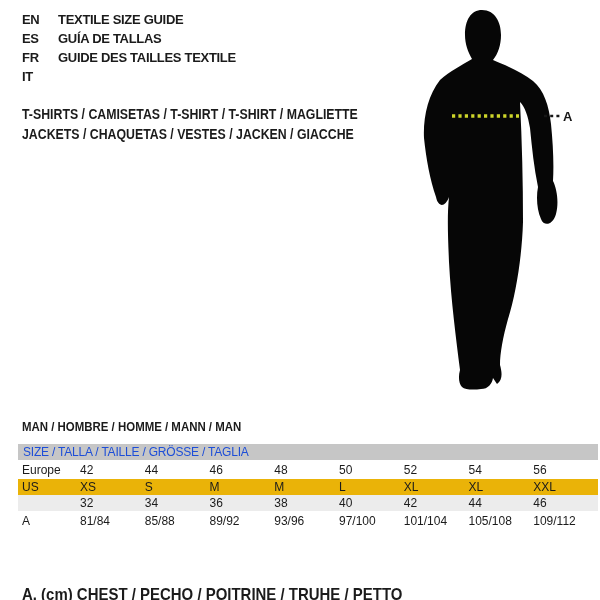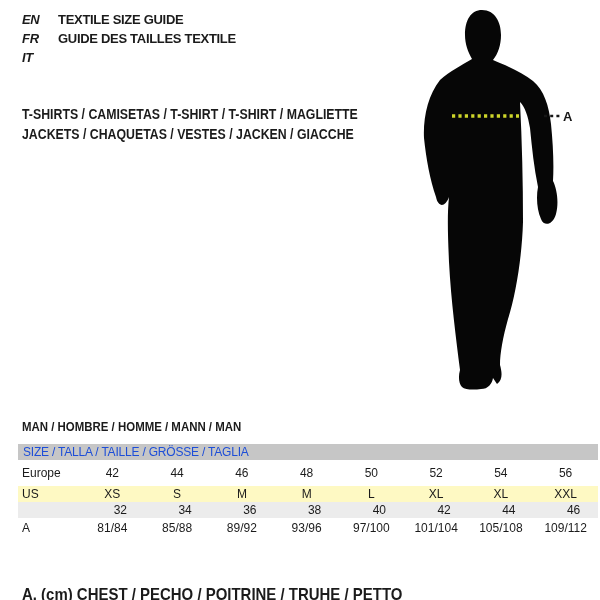--- a/index.html
+++ b/index.html
@@ -4,52 +4,56 @@
 <style>
   html,body{margin:0;padding:0;background:#fff;}
   .page{
     position:relative;width:600px;height:600px;background:#ffffff;
     font-family:"Liberation Sans",sans-serif;color:#1b1b1b;overflow:hidden;
   }
   
   .lang-list{position:absolute;left:22px;top:10px;}
   .lang-row{display:flex;height:19px;align-items:center;
     font-weight:bold;font-size:13px;letter-spacing:-0.3px;white-space:nowrap;}
-  .lang-code{width:36px;flex:0 0 36px;font-style:italic;}
+  .lang-code{width:36px;flex:0 0 36px;}
   
   .categories{position:absolute;left:22px;top:106px;}
   .cat-line{height:20px;font-weight:bold;font-size:14px;white-space:nowrap;}
   .condense{display:inline-block;transform:scaleX(0.88);transform-origin:0 50%;}
   
   .figure{position:absolute;left:405px;top:5px;width:175px;height:395px;}
   
   .section-title{position:absolute;left:22px;top:419px;font-weight:bold;font-size:13px;white-space:nowrap;}
   
   .size-table{position:absolute;left:18px;top:444px;width:580px;font-size:12px;}
   .table-header{height:16px;background:#c6c6c6;display:flex;align-items:center;
     padding-left:5px;color:#1d4ed8;letter-spacing:-0.2px;box-sizing:border-box;}
   .t-row{display:grid;grid-template-columns:62px repeat(8,1fr);align-items:center;}
-  .t-row .cell{text-align:center;}
+  .t-row .cell{}
   .t-row .rlabel{text-align:left;padding-left:4px;}
-  .row-europe{height:26px;}
-  .row-us{height:16px;background:#fef9c3;}
-  .row-num{height:16px;background:#ececec;gap:16px;}
+  .row-europe{height:19px;}
+  .row-us{height:16px;background:#eab308;}
+  .row-num{height:16px;background:#ececec;}
   .row-a{height:19px;}
   
   .footnote{position:absolute;left:22px;top:548px;font-weight:bold;font-size:17px;white-space:nowrap;margin-top:37px;}
 </style>
 </head>
 <body>
 
 <div class="page">
 
   <div class="lang-list">
     <div class="lang-row">
       <span class="lang-code">EN</span>
       <span>TEXTILE SIZE GUIDE</span>
+    </div>
+    <div class="lang-row">
+      <span class="lang-code">ES</span>
+      <span>GUÍA DE TALLAS</span>
     </div>
     <div class="lang-row">
       <span class="lang-code">FR</span>
       <span>GUIDE DES TAILLES TEXTILE</span>
     </div>
     <div class="lang-row">
       <span class="lang-code">IT</span>
     </div>
   </div>
 

